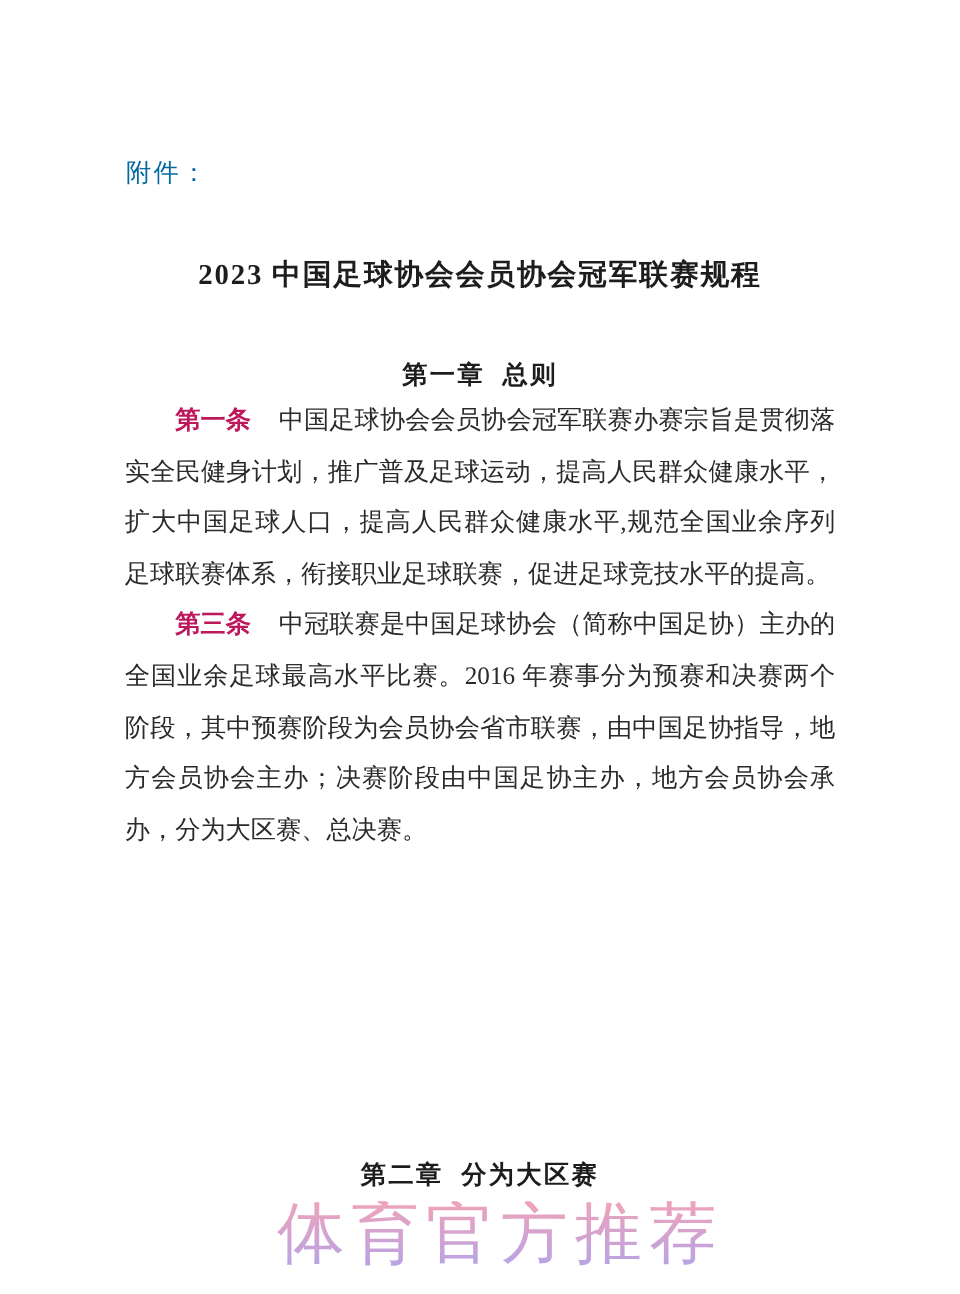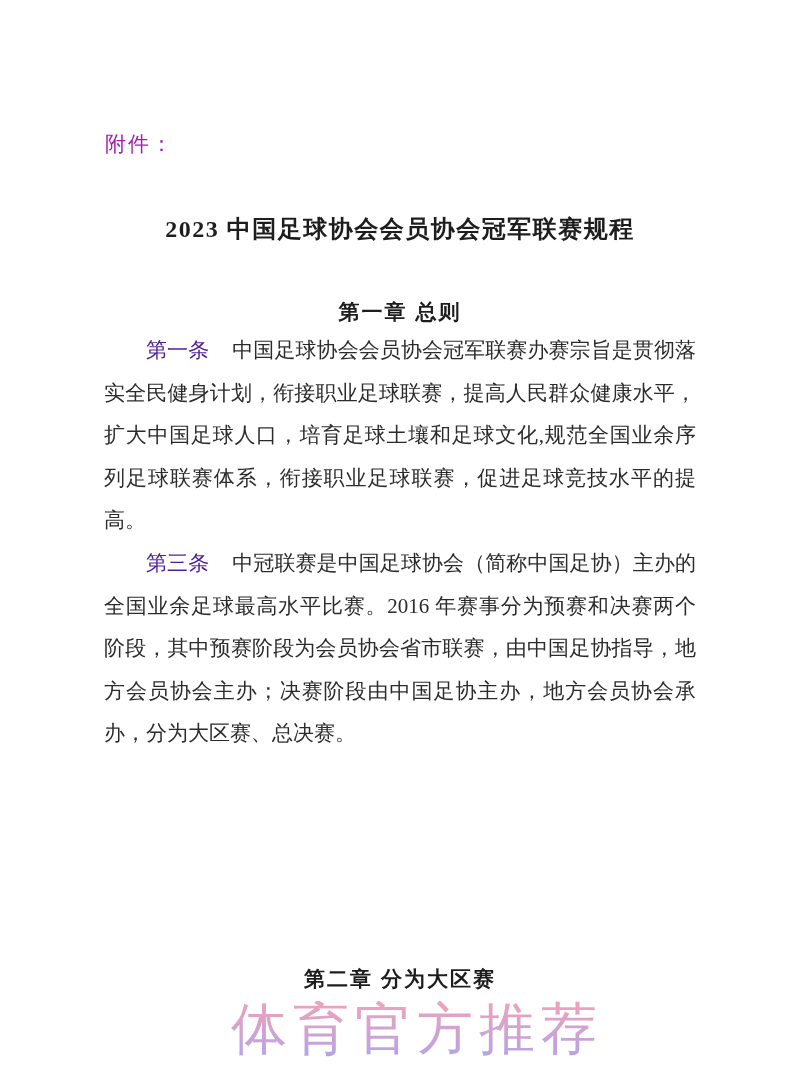--- a/index.html
+++ b/index.html
@@ -15,39 +15,39 @@
     overflow: hidden;
     font-family: "Liberation Serif", "DejaVu Serif", serif;
     color: #2b2b2b;
   }
   .attachment-label {
     position: absolute;
     top: 130px;
     left: 105px;
     font-size: 21px;
     letter-spacing: 2px;
-    color: #a21caf;
+    color: #0369a1;
   }
   .doc-title {
     position: absolute;
     top: 213px;
     left: 0;
     width: 100%;
     text-align: center;
     font-size: 24px;
     font-weight: 700;
     letter-spacing: 1.5px;
     color: #1d1d1d;
   }
   .chapter-heading {
     position: absolute;
     left: 0;
     width: 100%;
     text-align: center;
-    font-family: Liberation Sans, sans-serif;
+    font-family: Liberation Mono, monospace;
     font-weight: 700;
     font-size: 21px;
     letter-spacing: 2px;
     color: #1d1d1d;
   }
   .chapter-1 { top: 298px; }
   .chapter-2 { top: 965px; }
   .body-text {
     position: absolute;
     top: 329px;
@@ -57,23 +57,23 @@
     line-height: 42.6px;
     text-align: justify;
     text-justify: inter-character;
     color: #2b2b2b;
   }
   .article {
     margin: 0;
     text-indent: 42px;
   }
   .article-label {
-    font-weight: 400;
+    font-weight: 700;
     margin-right: 23px;
-    color: #4c1d95;
+    color: #be185d;
   }
   .watermark {
     position: absolute;
     top: 1001px;
     left: 17px;
     width: 100%;
     text-align: center;
     font-family: "Liberation Serif", "DejaVu Serif", serif;
     font-size: 56px;
     font-weight: 400;
@@ -92,21 +92,21 @@
 <div class="page">
 
   <div class="attachment-label">附件：</div>
 
   <div class="doc-title">2023 中国足球协会会员协会冠军联赛规程</div>
 
   <div class="chapter-heading chapter-1">第一章 总则</div>
 
   <div class="body-text">
     <p class="article">
-      <span class="article-label">第一条</span><span>中国足球协会会员协会冠军联赛办赛宗旨是贯彻落实全民健身计划，衔接职业足球联赛，提高人民群众健康水平，扩大中国足球人口，培育足球土壤和足球文化,规范全国业余序列足球联赛体系，衔接职业足球联赛，促进足球竞技水平的提高。</span>
+      <span class="article-label">第一条</span><span>中国足球协会会员协会冠军联赛办赛宗旨是贯彻落实全民健身计划，推广普及足球运动，提高人民群众健康水平，扩大中国足球人口，提高人民群众健康水平,规范全国业余序列足球联赛体系，衔接职业足球联赛，促进足球竞技水平的提高。</span>
     </p>
     <p class="article">
       <span class="article-label">第三条</span><span>中冠联赛是中国足球协会（简称中国足协）主办的全国业余足球最高水平比赛。2016 年赛事分为预赛和决赛两个阶段，其中预赛阶段为会员协会省市联赛，由中国足协指导，地方会员协会主办；决赛阶段由中国足协主办，地方会员协会承办，分为大区赛、总决赛。</span>
     </p>
   </div>
 
   <div class="chapter-heading chapter-2">第二章 分为大区赛</div>
 
   <div class="watermark" style="background-image: linear-gradient(rgb(240, 163, 184) 0%, rgb(182, 163, 231) 100%);">体育官方推荐</div>
 

